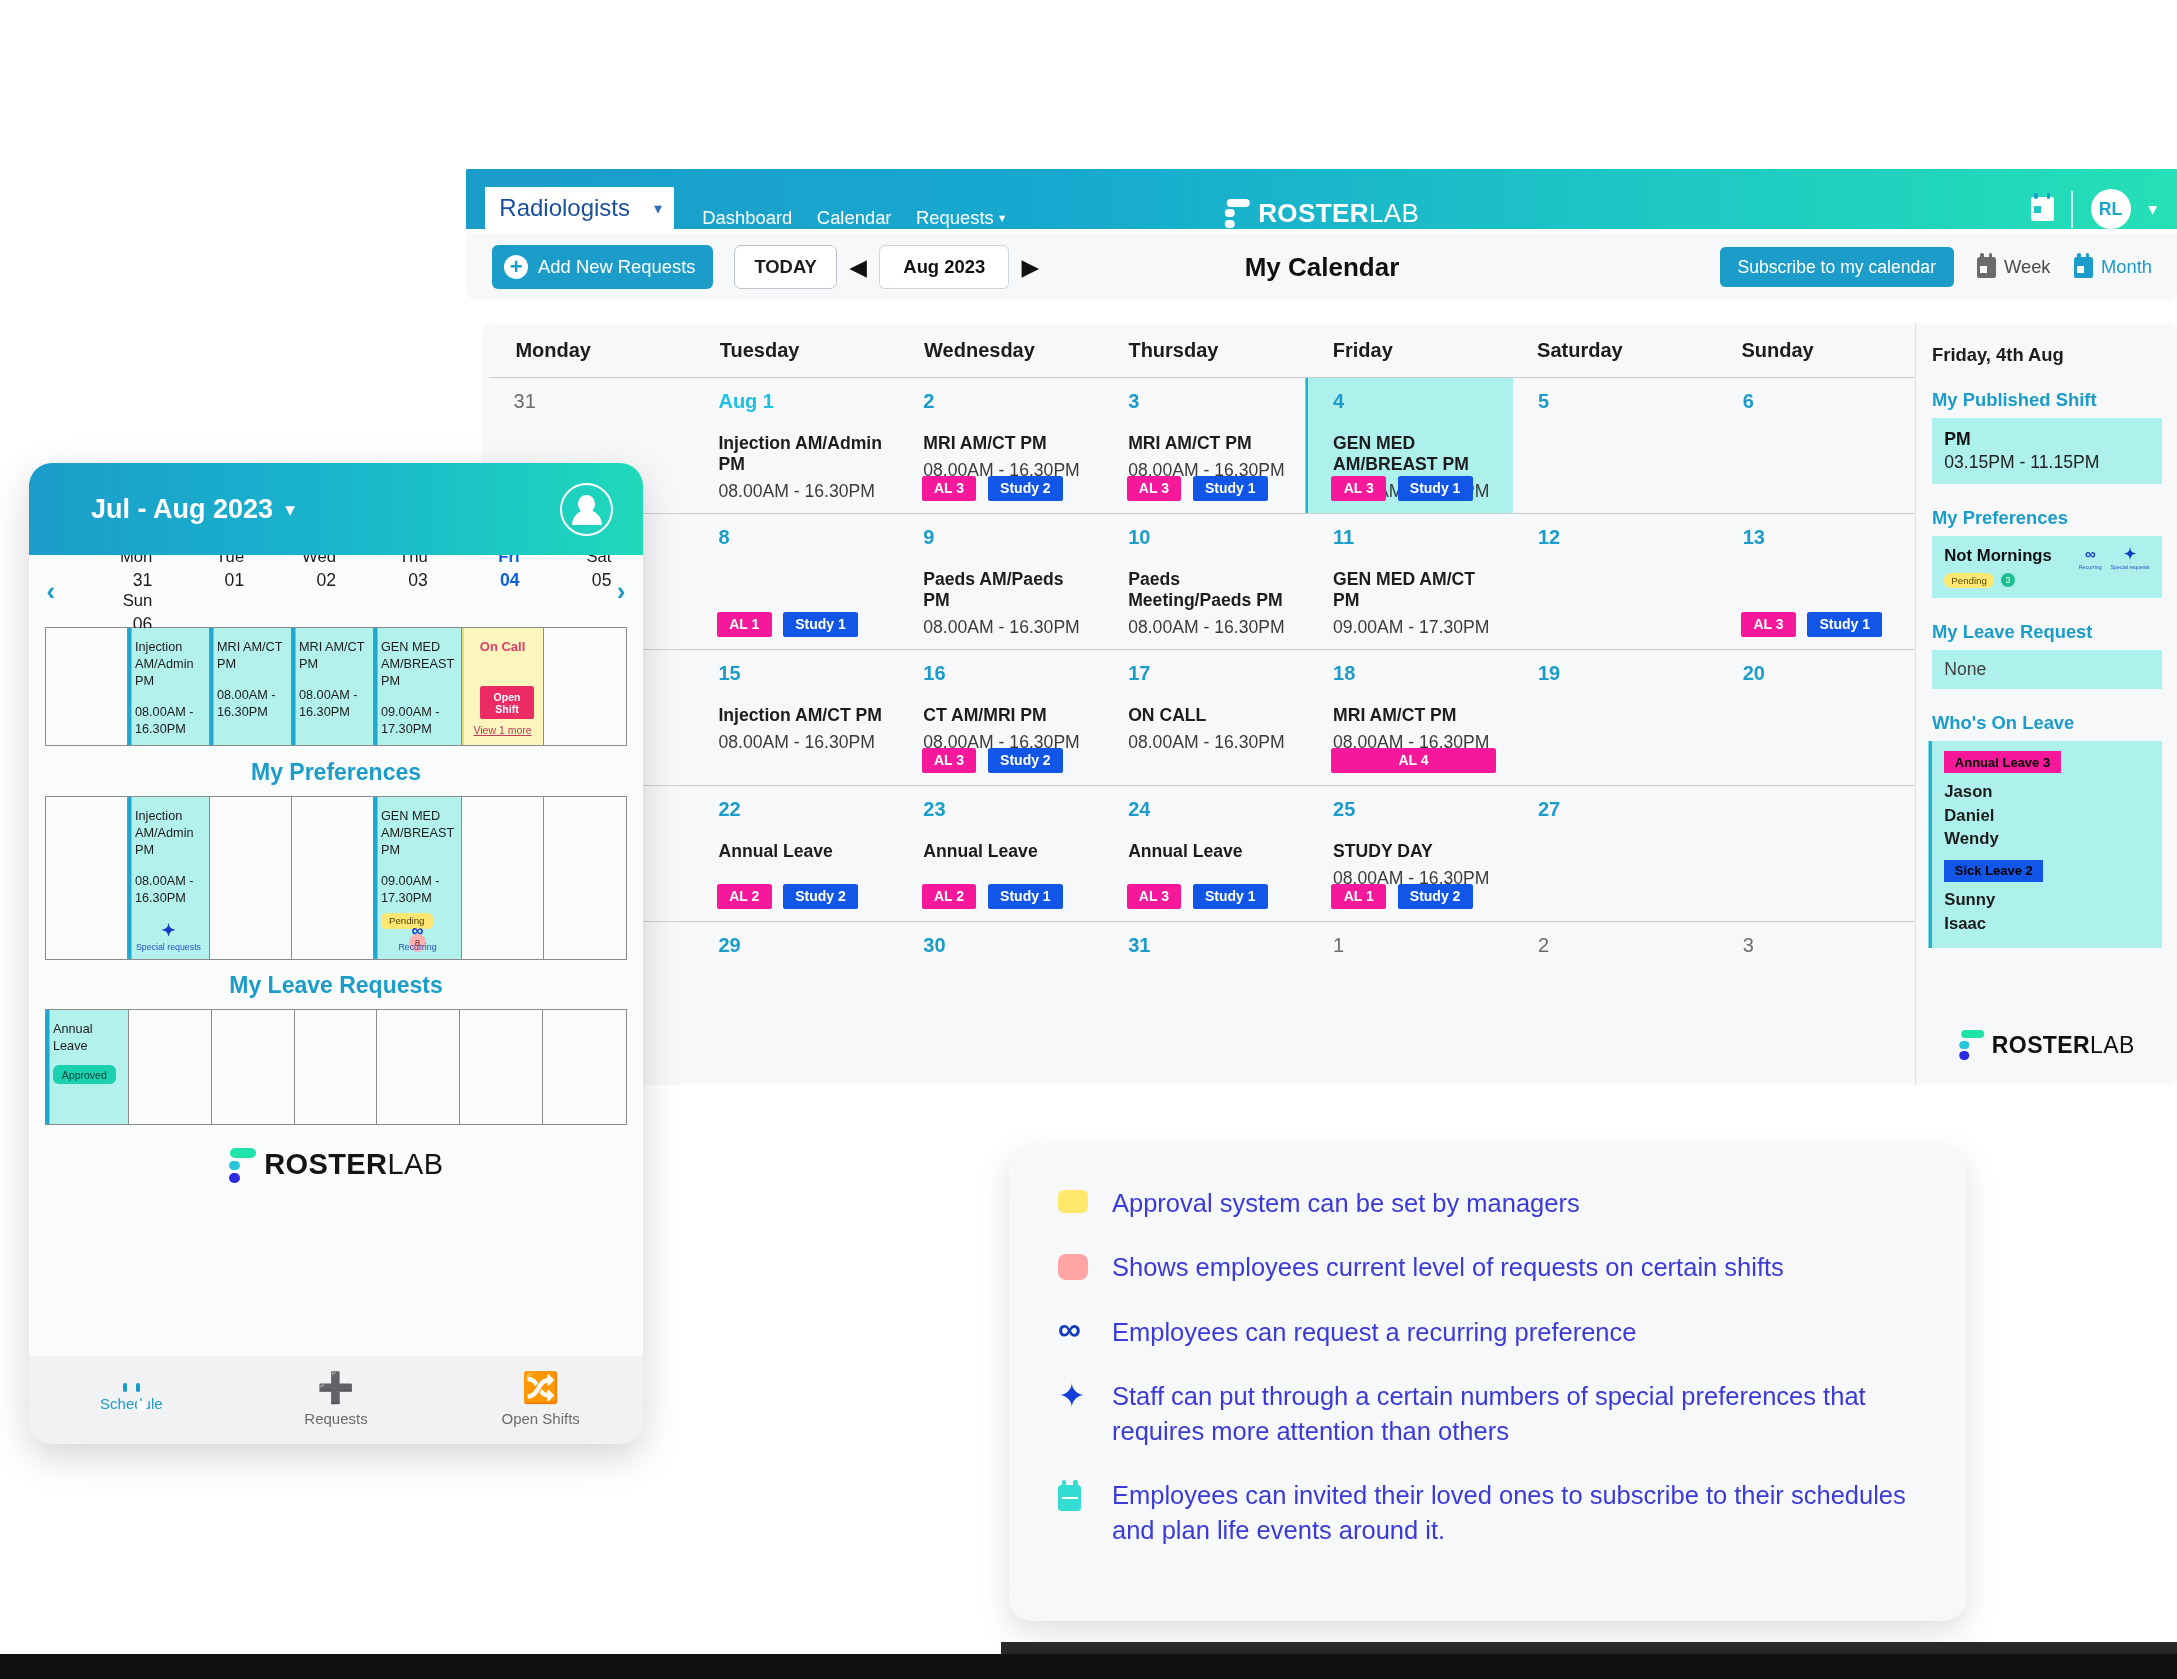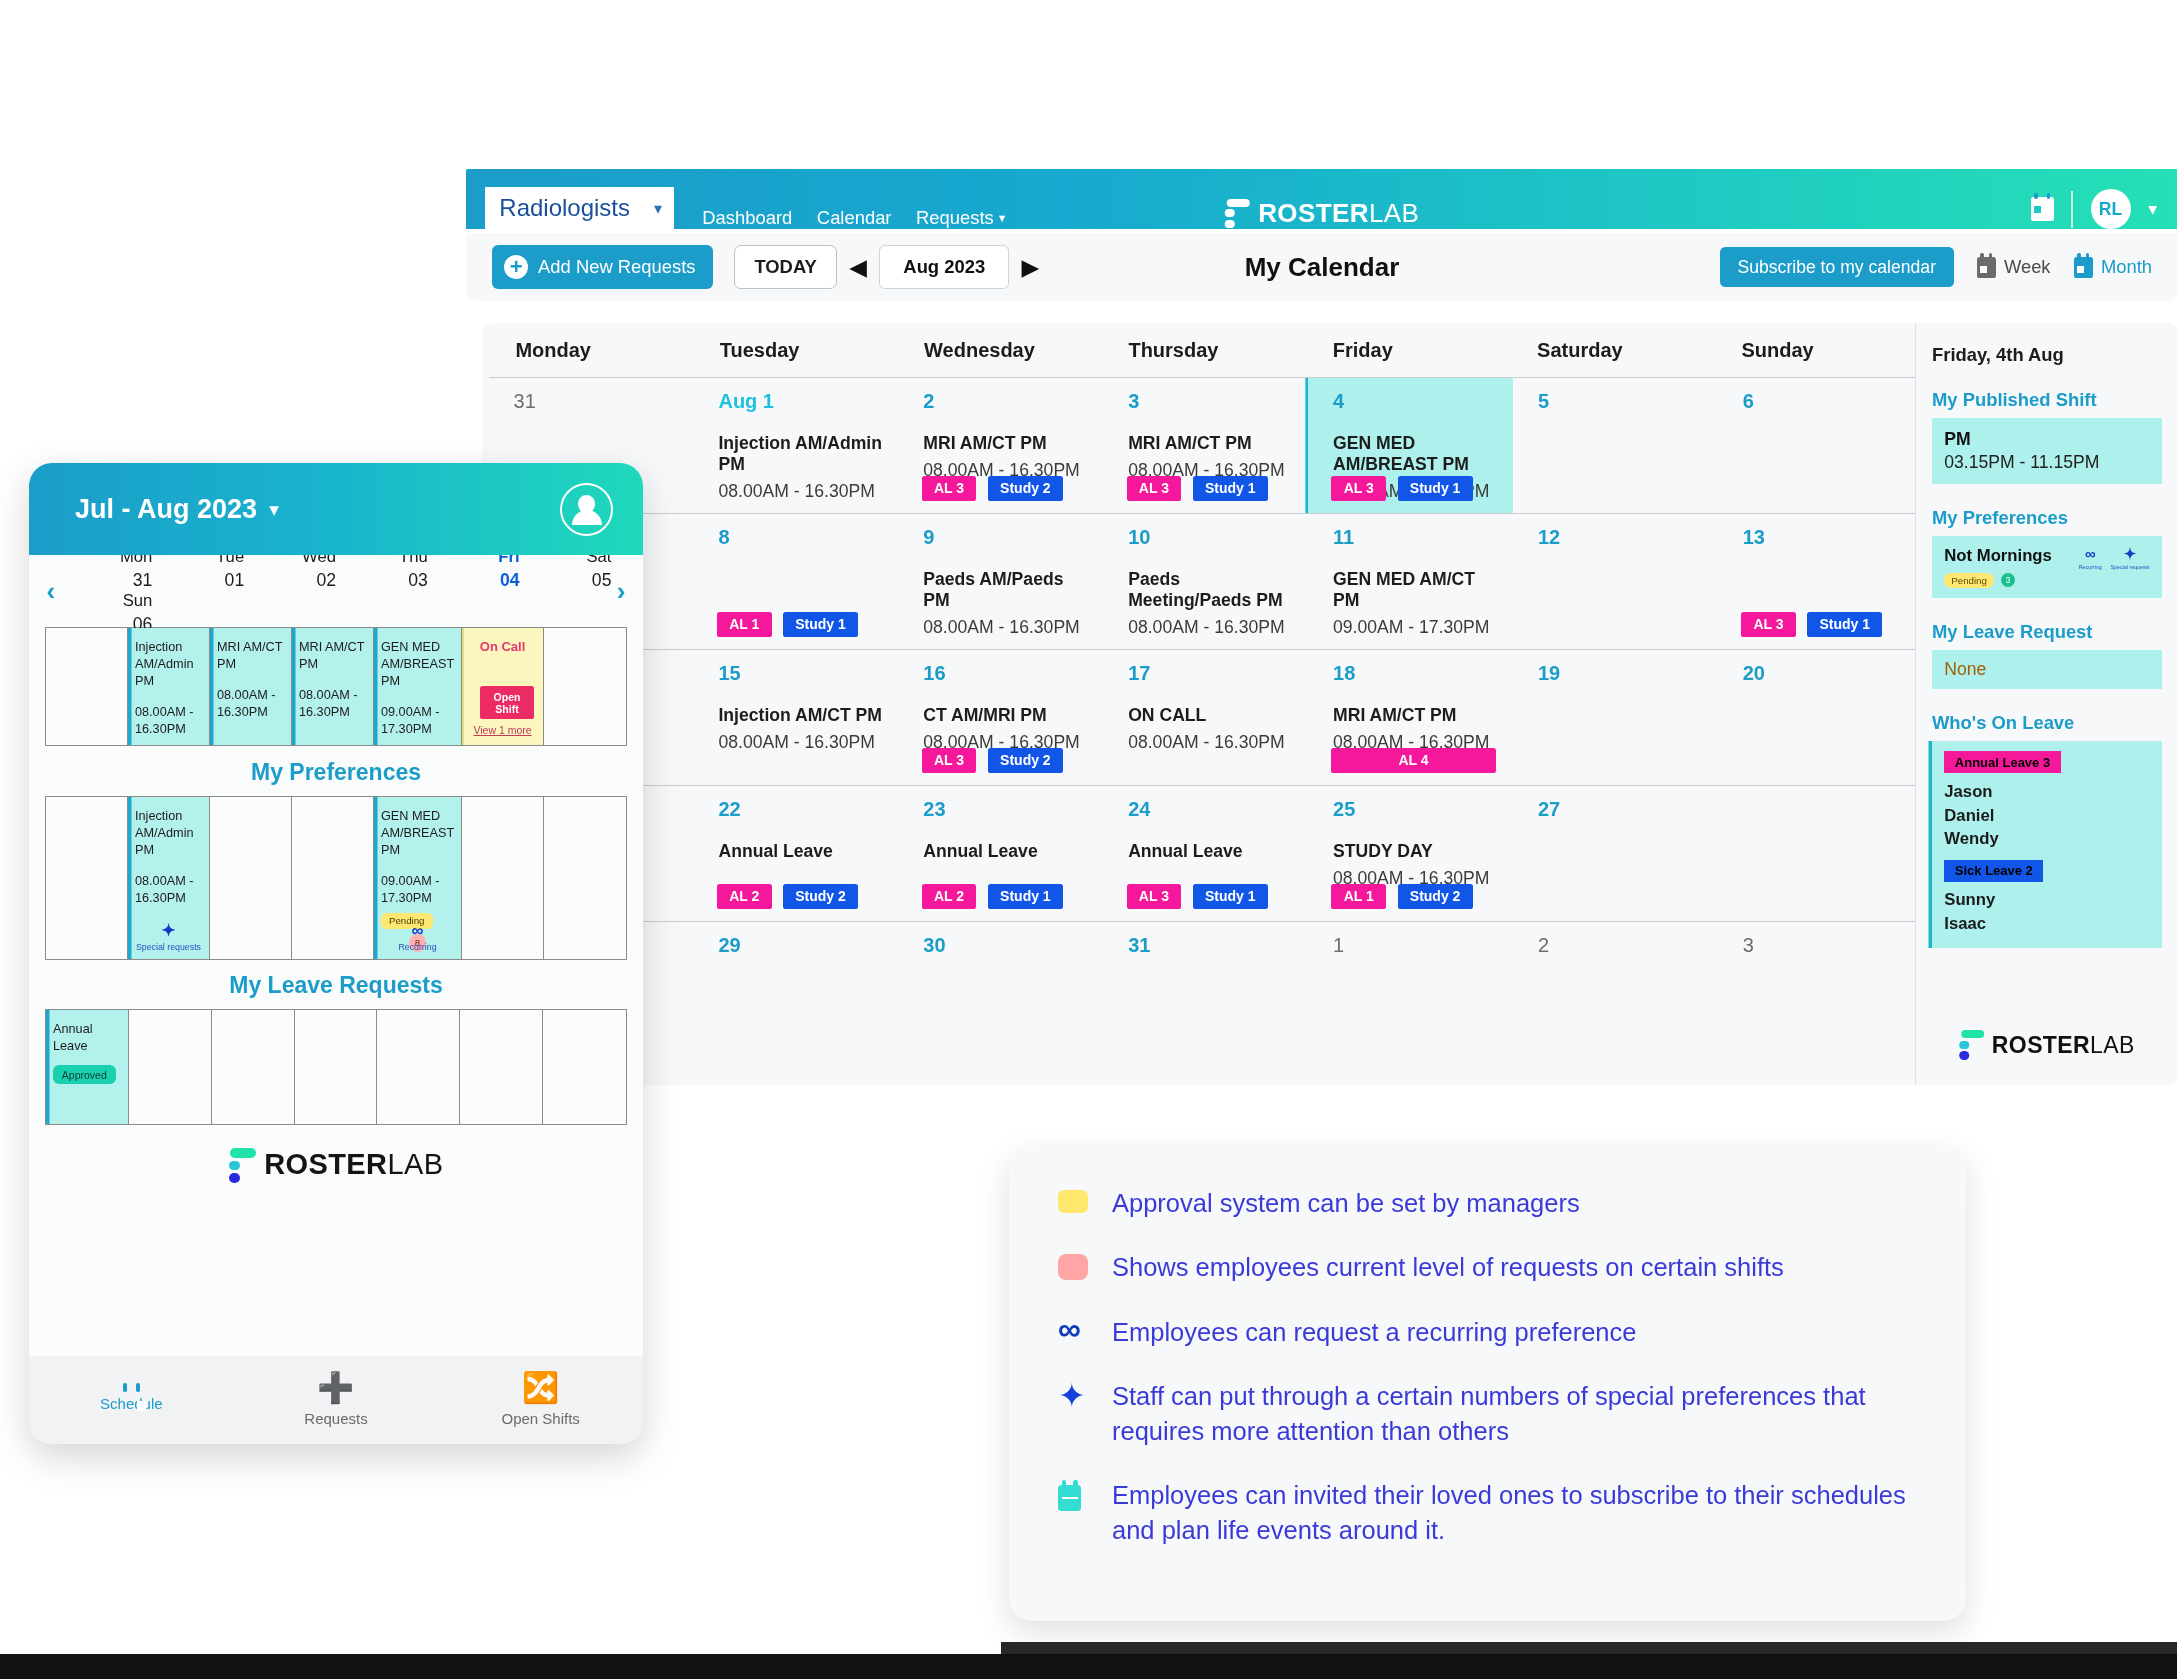--- a/index.html
+++ b/index.html
@@ -184,21 +184,21 @@
   }
   .detail-date { font-size: 18.4px; font-weight: 700; color: #1c1c1c; }
   .detail-h {
     font-size: 18.4px; font-weight: 700; color: #1b9cc9; margin-top: 23px; margin-bottom: 7px;
   }
   .detail-box {
     background: #aef0ec; padding: 10.5px 12.3px; position: relative;
   }
   .detail-box .t1 { font-size: 17.6px; font-weight: 700; color: #111; }
   .detail-box .t2 { font-size: 17.6px; color: #222; margin-top: 2.6px; }
-  .detail-box.none { color: #a16207; font-size: 17.6px; padding: 8.8px 12.3px; }
+  .detail-box.none { color: #404040; font-size: 17.6px; padding: 8.8px 12.3px; }
   .pref-row { display: flex; align-items: flex-start; justify-content: space-between; }
   .pref-left .pname { font-size: 16.7px; font-weight: 700; color: #111; }
   .pref-chips { display: flex; align-items: center; gap: 7px; margin-top: 7px; }
   .chip-pending {
     background: #ffe773; color: #5c4c00; font-size: 9.7px;
     padding: 1.8px 7px; border-radius: 7px;
   }
   .chip-count {
     width: 14px; height: 14px; border-radius: 50%;
     background: #1bbf8e; color: #fff; font-size: 8.8px;
@@ -234,21 +234,21 @@
     left: 29px; top: 463px;
     width: 614px; height: 981px;
     background: #fafbfb;
     border-radius: 23px;
     box-shadow: 0 12.3px 37px rgba(0,0,0,.17);
     overflow: hidden;
   }
   .m-header {
     height: 92px;
     background: linear-gradient(90deg, #1b9dc9 0%, #19b2ce 45%, #1fd9bb 100%);
-    display: flex; align-items: center; padding: 0 7px;
+    display: flex; align-items: center; padding: 0 23px;
     position: relative;
   }
   .m-header .logo-mark { width: 23px; height: 28px; }
   .m-title {
     color: #fff; font-size: 27px; font-weight: 700;
     margin-left: 16px; display: flex; align-items: center; gap: 12.3px;
   }
   .m-title .chev { font-size: 19.3px; font-weight: 400; }
   .m-avatar {
     position: absolute; right: 30px;

